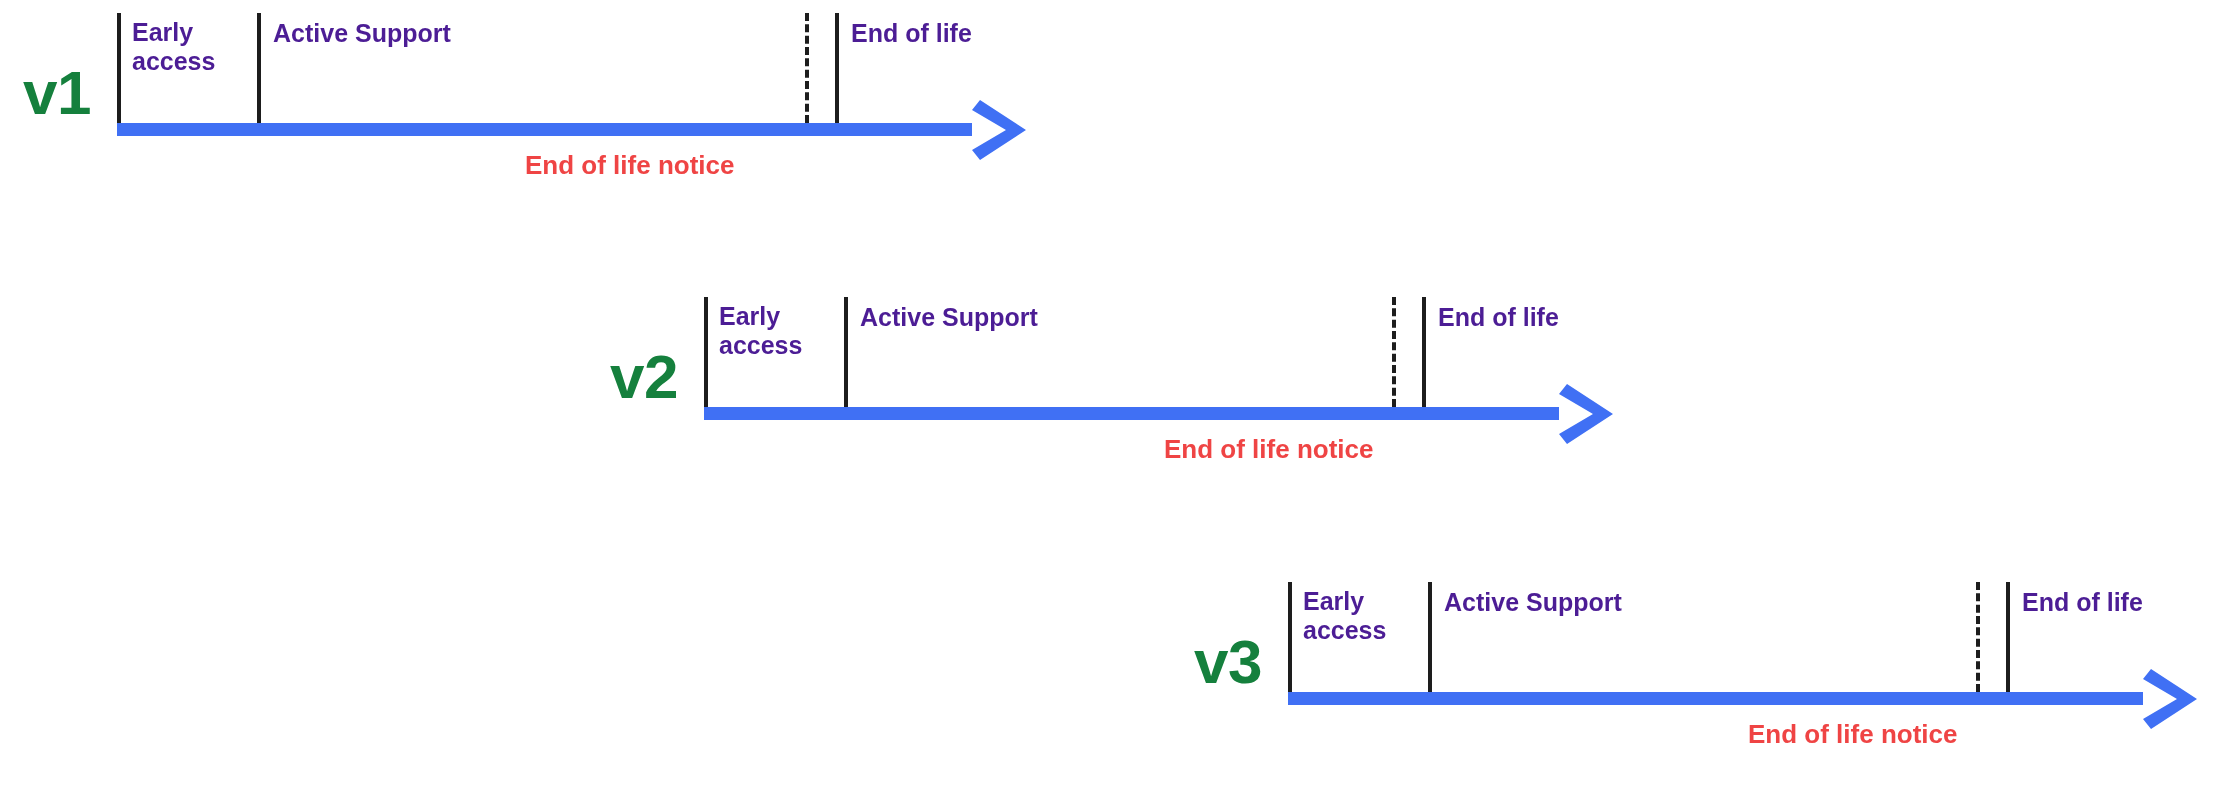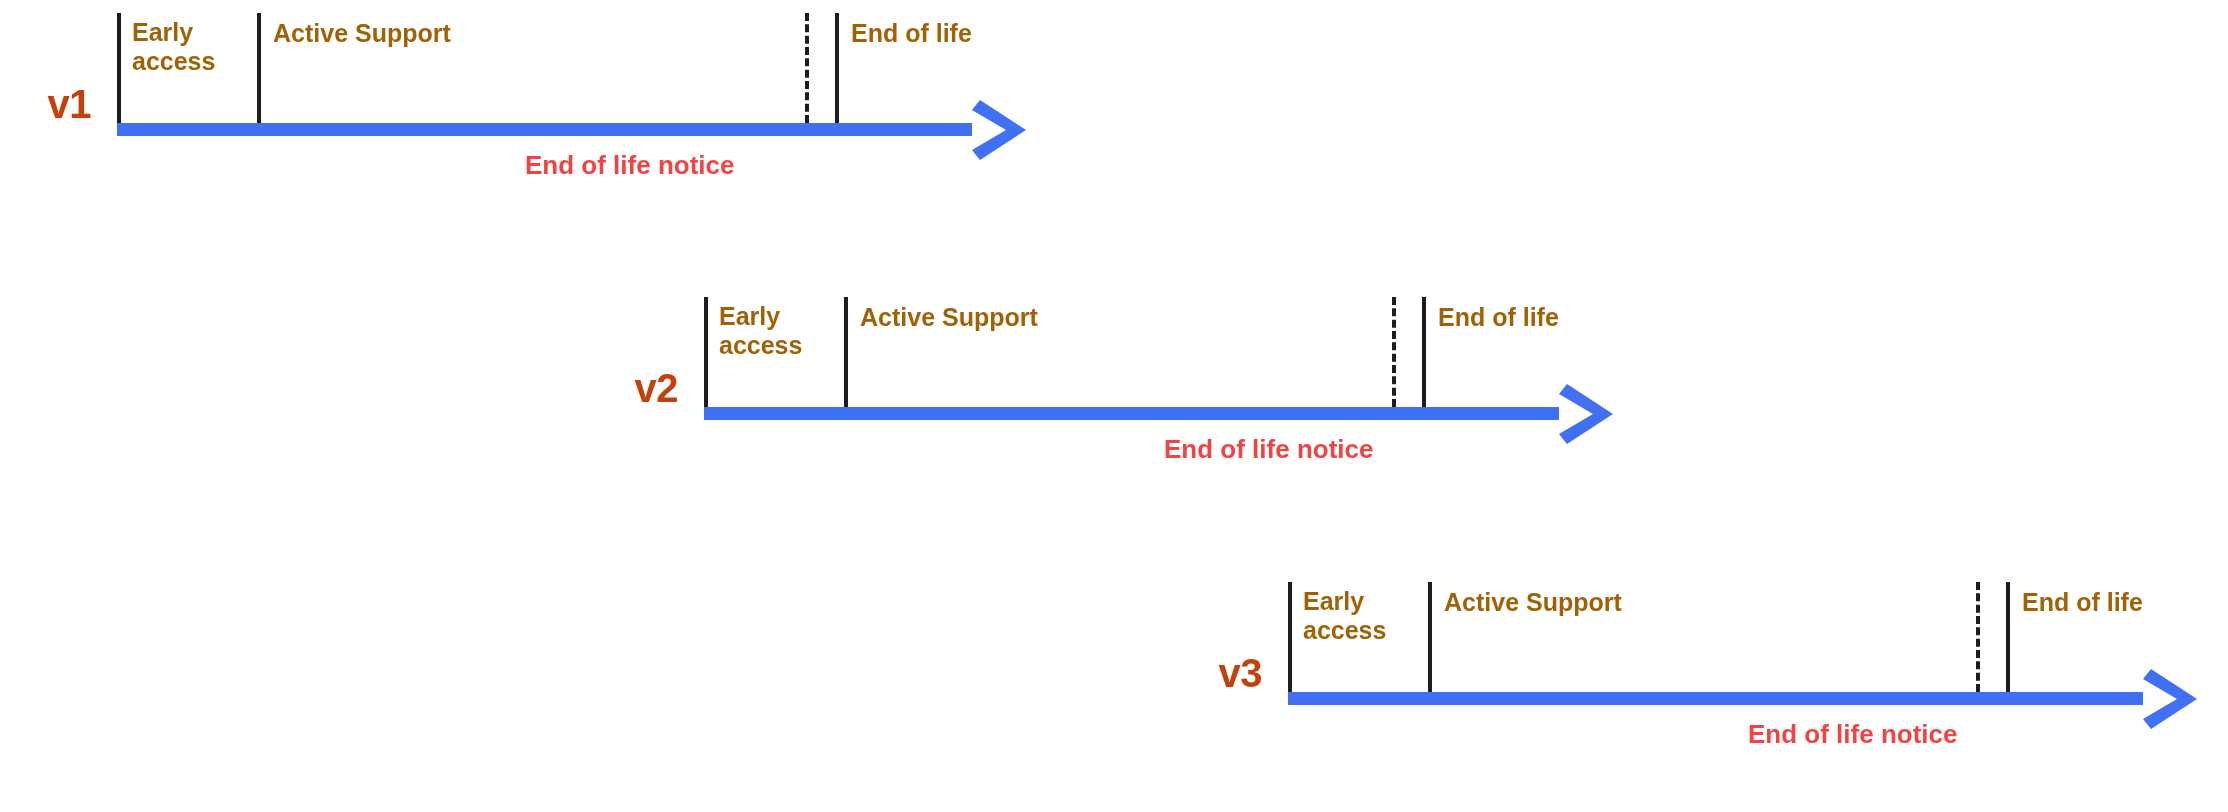--- a/index.html
+++ b/index.html
@@ -29,24 +29,24 @@
     position: absolute;
     height: 200px;
   }
 
   
   .version-label {
     position: absolute;
     bottom: 84px;
     right: 100%;
     margin-right: 26px;
-    font-size: 40px;
+    font-size: 62px;
     font-weight: 700;
     line-height: 1;
-    color: #c2410c;
+    color: #15803d;
     letter-spacing: -0.5px;
     white-space: nowrap;
   }
 
   
   .axis {
     position: absolute;
     left: 0;
     bottom: 72px;
     height: 13px;
@@ -79,21 +79,21 @@
     border-left: 4px dashed #1d1d1d;
   }
 
   
   .phase-label {
     position: absolute;
     bottom: 161px;
     font-size: 25px;
     font-weight: 700;
     line-height: 1.14;
-    color: #a16207;
+    color: #4c1d95;
     white-space: pre-line;
     text-align: left;
   }
   .phase-label.two-line { bottom: 133px; }
 
   
   .notice-label {
     position: absolute;
     bottom: 30px;
     font-size: 26px;

